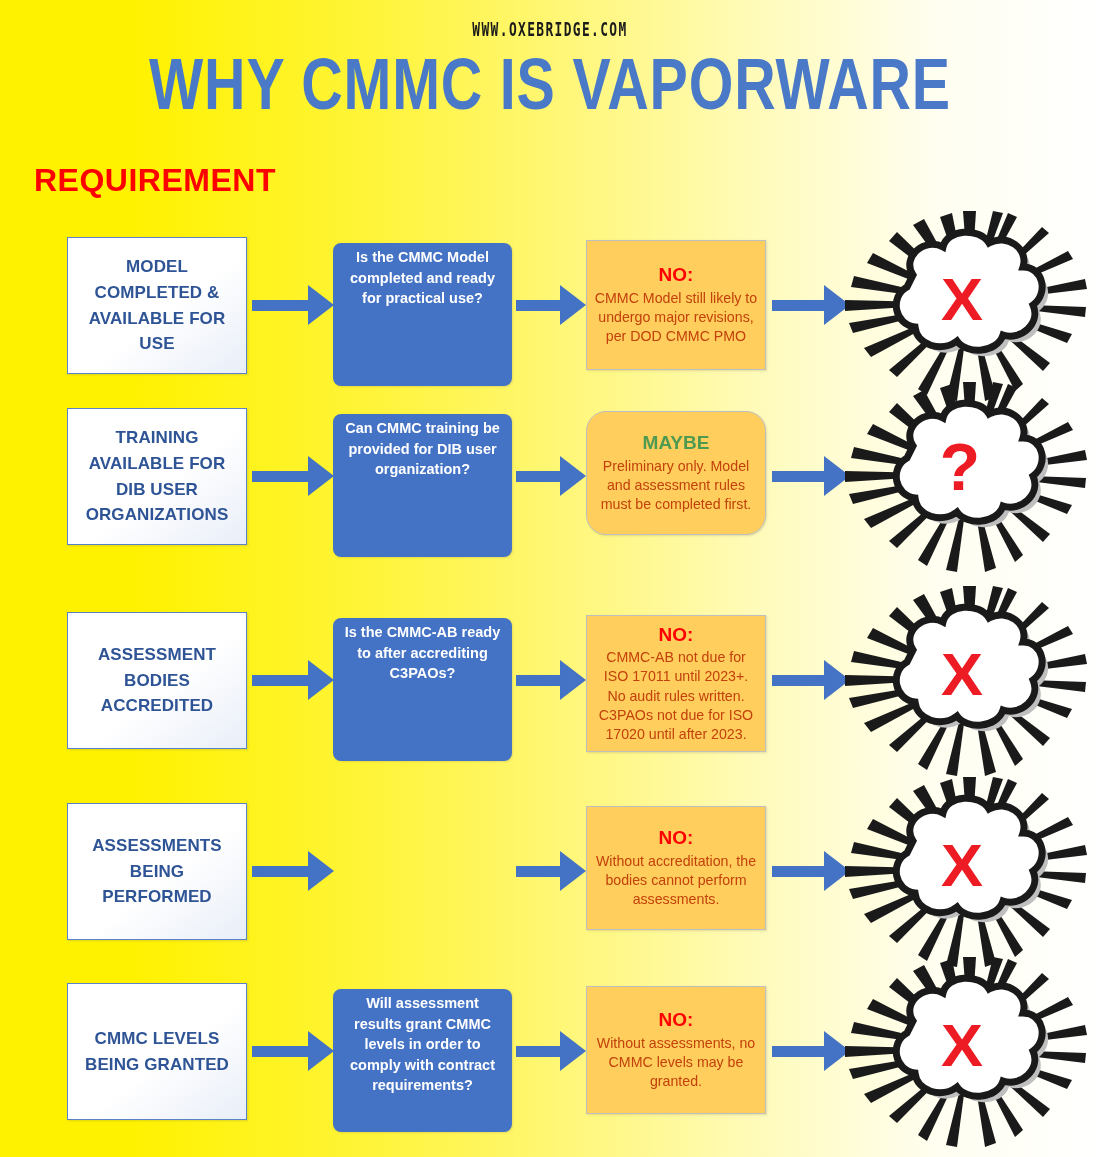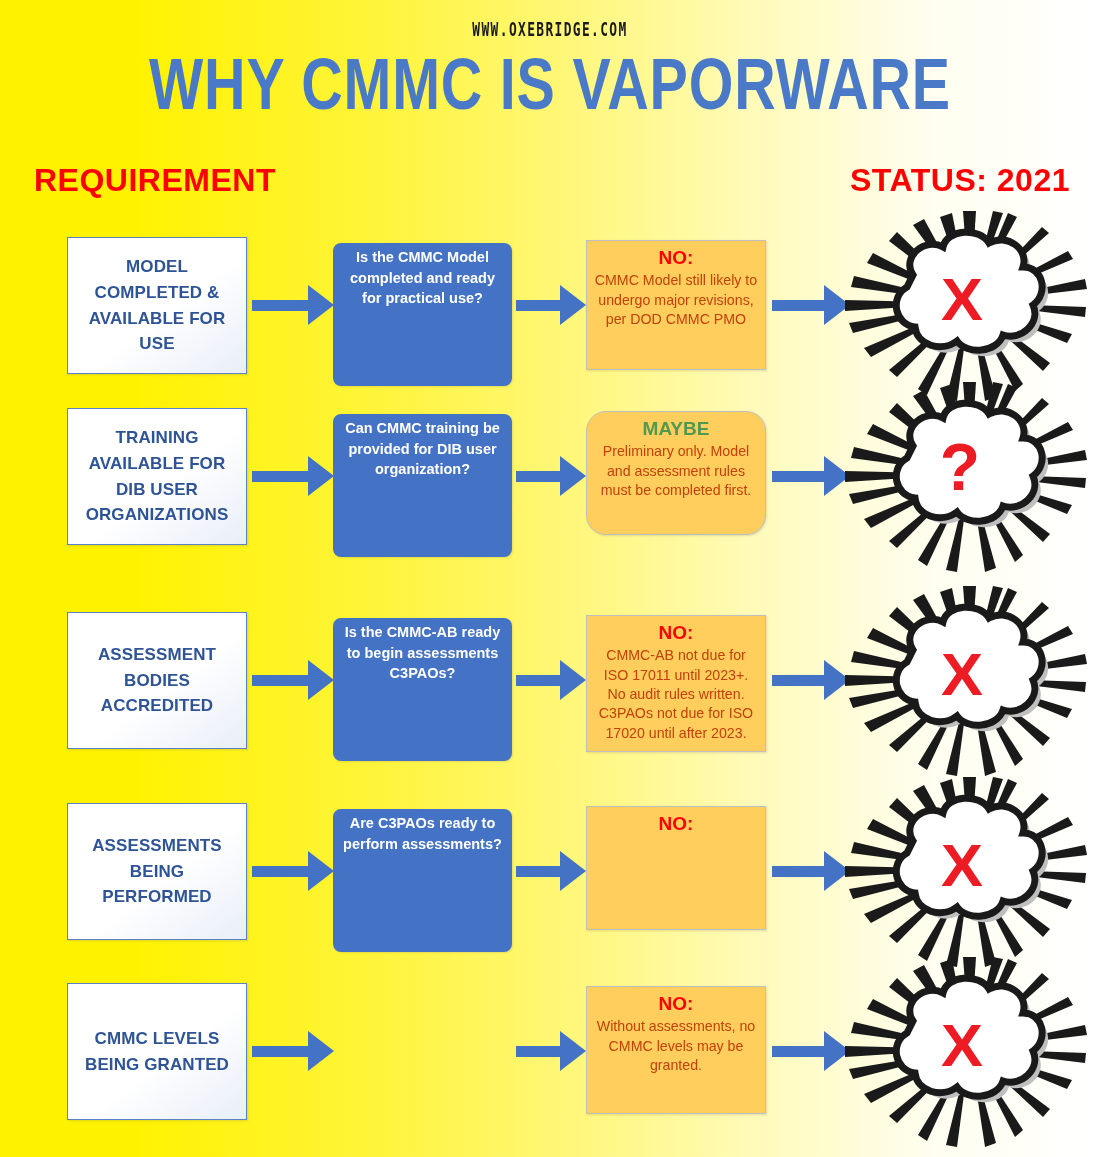--- a/index.html
+++ b/index.html
@@ -130,21 +130,21 @@
     position: absolute;
     left: 586px;
     top: 3px;
     width: 180px;
     box-sizing: border-box;
     background: #FFCE5C;
     border: 1px solid #BFBFBF;
     display: flex;
     flex-direction: column;
     align-items: center;
-    justify-content: flex-start;
+    justify-content: center;
     text-align: center;
     padding: 5px 7px;
     box-shadow: 1px 1px 2px rgba(120,120,90,0.22);
   }
   .s-box .s-title {
     font-size: 19px;
     font-weight: bold;
     line-height: 1.28;
     margin-bottom: 1px;
   }
@@ -216,21 +216,20 @@
   .burst .mark span.q-glyph { font-size: 66px; transform: translate(-10px, -10px); }
 </style>
 </head>
 <body>
 
 <div id="canvas">
 
   <div id="site-url">WWW.OXEBRIDGE.COM</div>
   <div id="main-title">WHY CMMC IS VAPORWARE</div>
   <div id="requirement-header" class="col-header">REQUIREMENT</div>
-  <div id="status-header" class="col-header">STATUS: 2021</div>
 
   <div class="row" style="top:237px;">
     <div class="req-box">
       <span>MODEL COMPLETED &amp; AVAILABLE FOR USE</span>
     </div>
     <div class="arrow arrow-1" style="top:48px;">
       <div class="shaft"></div>
       <div class="head"></div>
     </div>
     <div class="q-box">
@@ -355,21 +354,21 @@
 
   <div class="row" style="top:612px;">
     <div class="req-box">
       <span>ASSESSMENT BODIES ACCREDITED</span>
     </div>
     <div class="arrow arrow-1" style="top:48px;">
       <div class="shaft"></div>
       <div class="head"></div>
     </div>
     <div class="q-box">
-      <span>Is the CMMC-AB ready to begin assessments C3PAOs?</span>
+      <span>Is the CMMC-AB ready to after accrediting C3PAOs?</span>
     </div>
     <div class="arrow arrow-2" style="top:48px;">
       <div class="shaft"></div>
       <div class="head"></div>
     </div>
     <div class="s-box" style="height:137px;">
       <div class="s-title no">NO:</div>
       <div class="s-body">CMMC-AB not due for ISO 17011 until 2023+. No audit rules written. C3PAOs not due for ISO 17020 until after 2023.</div>
     </div>
     <div class="arrow arrow-3" style="top:48px;">
@@ -418,29 +417,27 @@
   </div>
 
   <div class="row" style="top:803px;">
     <div class="req-box">
       <span>ASSESSMENTS BEING PERFORMED</span>
     </div>
     <div class="arrow arrow-1" style="top:48px;">
       <div class="shaft"></div>
       <div class="head"></div>
     </div>
-    <div class="q-box">
-      <span>Are C3PAOs ready to perform assessments?</span>
-    </div>
     <div class="arrow arrow-2" style="top:48px;">
       <div class="shaft"></div>
       <div class="head"></div>
     </div>
     <div class="s-box" style="height:124px;">
       <div class="s-title no">NO:</div>
+      <div class="s-body">Without accreditation, the bodies cannot perform assessments.</div>
     </div>
     <div class="arrow arrow-3" style="top:48px;">
       <div class="shaft"></div>
       <div class="head"></div>
     </div>
     <div class="burst">
       <svg viewBox="0 0 250 190" xmlns="http://www.w3.org/2000/svg">
         <g fill="#1A1A1A">
           <polygon points="125,92 118,0 131,0"></polygon>
             <polygon points="125,92 95,6 107,2"></polygon>
@@ -481,20 +478,23 @@
   </div>
 
   <div class="row" style="top:983px;">
     <div class="req-box">
       <span>CMMC LEVELS BEING GRANTED</span>
     </div>
     <div class="arrow arrow-1" style="top:48px;">
       <div class="shaft"></div>
       <div class="head"></div>
     </div>
+    <div class="q-box">
+      <span>Will assessment results grant CMMC levels in order to comply with contract requirements?</span>
+    </div>
     <div class="arrow arrow-2" style="top:48px;">
       <div class="shaft"></div>
       <div class="head"></div>
     </div>
     <div class="s-box" style="height:128px;">
       <div class="s-title no">NO:</div>
       <div class="s-body">Without assessments, no CMMC levels may be granted.</div>
     </div>
     <div class="arrow arrow-3" style="top:48px;">
       <div class="shaft"></div>

